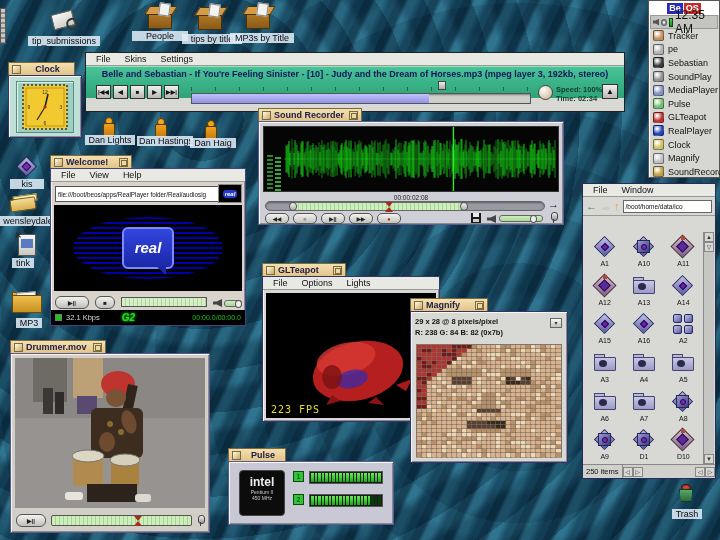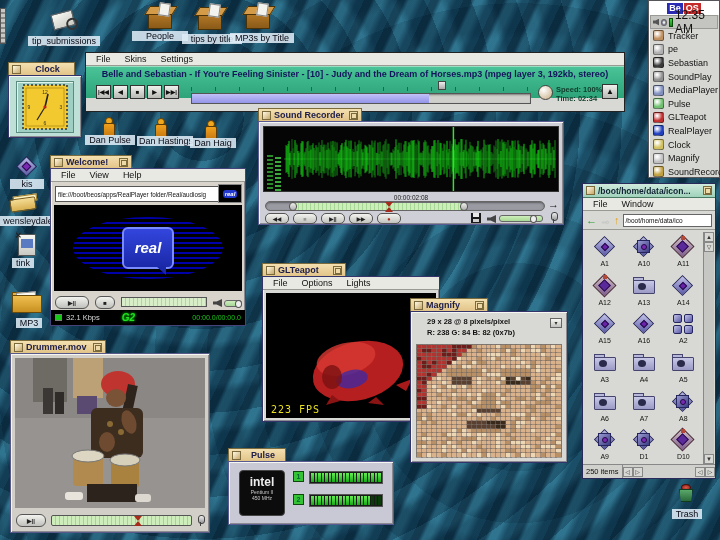--- a/index.html
+++ b/index.html
@@ -118,21 +118,21 @@
   #rp-status .led{ width:7px; height:7px; background:#18c818; border:1px solid #7a7a7a;}
   #rp-status .kb{ color:#d8d8d8; font-size:7.5px;}
   #rp-status .g2{ color:#22e022; font-size:10px; font-weight:bold; font-style:italic; margin-left:18px; text-shadow:0 0 3px #0f0;}
   #rp-status .tm{ color:#18c818; font-size:7px; margin-left:auto;}
   
   #gt-body{ left:262px; top:276px; width:178px; height:146px; background:#d8d8d4;}
   #gt-view{ position:absolute; left:3px; top:16px; width:170px; height:125px; background:#000;}
   #gt-fps{ position:absolute; left:5px; bottom:3px; color:#e8e020; font-family:"DejaVu Sans Mono",monospace; font-size:10px; letter-spacing:1px;}
   
   #mg-body{ left:410px; top:311px; width:158px; height:152px; background:#d8d8d4;}
-  #mg-info{ position:absolute; left:4px; top:4px; font-size:7.5px; color:#111; line-height:11px; font-weight:bold;margin-left:12px;}
+  #mg-info{ position:absolute; left:4px; top:4px; font-size:7.5px; color:#111; line-height:11px; font-weight:bold;}
   #mg-pop{ position:absolute; right:5px; top:6px; width:12px; height:10px; background:linear-gradient(#f6f6f2,#c2c2be); border:1px solid #666; font-size:6px; text-align:center; line-height:9px; color:#333;}
   #mg-grid{ position:absolute; left:5px; top:32px; width:146px; height:113px; display:grid; grid-template-columns:repeat(29,1fr); grid-auto-rows:4px; gap:0; border:1px solid #888; background:#999;}
   #mg-grid div{ outline:0.5px solid rgba(120,110,100,.55); }
   
   #dr-body{ left:10px; top:353px; width:200px; height:180px; background:#d2cfc8; border:1px solid #5a5a8a;}
   #dr-video{ position:absolute; left:4px; top:4px; width:190px; height:150px; background:#8e8e8e; overflow:hidden;}
   #dr-bar{ position:absolute; left:0; bottom:0; width:100%; height:24px; display:flex; align-items:center; gap:5px; padding:0 5px;}
   #dr-play{ width:30px; height:13px; border-radius:6px; background:linear-gradient(#f2f2ee,#c0c0bc); border:1px solid #555; font-size:6px; font-weight:bold; text-align:center; line-height:12px; color:#222;}
   #dr-slider{ position:relative; flex:1; height:11px; border:1px solid #555; border-radius:2px; background:repeating-linear-gradient(90deg,#cdeebb 0 3px,#a4d492 3px 4px);}
   
@@ -1535,25 +1535,20 @@
           <i class="on"></i>
           <i class="on"></i>
           <i></i>
           <i></i>
           <i></i>
         </div>
       </div>
   </div>
 
   <div id="tk">
-    <div id="tk-title">
-      <div class="bx"></div>
-      <span class="ttl">/boot/home/data/icon...</span>
-      <div class="bz"></div>
-    </div>
     <div class="menubar" id="tk-menus">
         <span>File</span>
         <span>Window</span>
       </div>
     <div id="tk-tool">
       <span class="tk-arrow" style="color:#1f9a2f;">←</span>
       <span class="tk-arrow" style="color:#e8e8e4; text-shadow:0 0 1px #555;">→</span>
       <span class="tk-arrow" style="color:#e8a21a;">↑</span>
       <div id="tk-path">/boot/home/data/ico</div>
     </div>
@@ -1780,21 +1775,21 @@
       <div class="icon-box"></div>
     </div>
     <div class="dlab" style="left: 182px; top: 34px; width: 60px; text-align: center;">tips by title</div>
     <div class="dicon" style="left: 246px; top: 11px;">
       <div class="icon-box"></div>
     </div>
     <div class="dlab" style="left: 230px; top: 33px; width: 64px; text-align: center;">MP3s by Title</div>
     <div class="dicon" style="left: 101px; top: 117px;">
       <div class="icon-person"></div>
     </div>
-    <div class="dlab" style="left: 85px; top: 135px; width: 50px; text-align: center;">Dan Pulse</div>
+    <div class="dlab" style="left: 85px; top: 135px; width: 50px; text-align: center;">Dan Lights</div>
     <div class="dicon" style="left: 153px; top: 118px;">
       <div class="icon-person"></div>
     </div>
     <div class="dlab" style="left: 137px; top: 136px; width: 56px; text-align: center;">Dan Hastings</div>
     <div class="dicon" style="left: 203px; top: 120px;">
       <div class="icon-person"></div>
     </div>
     <div class="dlab" style="left: 190px; top: 138px; width: 46px; text-align: center;">Dan Haig</div>
     <div class="dicon" style="left: 16px; top: 158px;">
       <div class="icon-gem">

